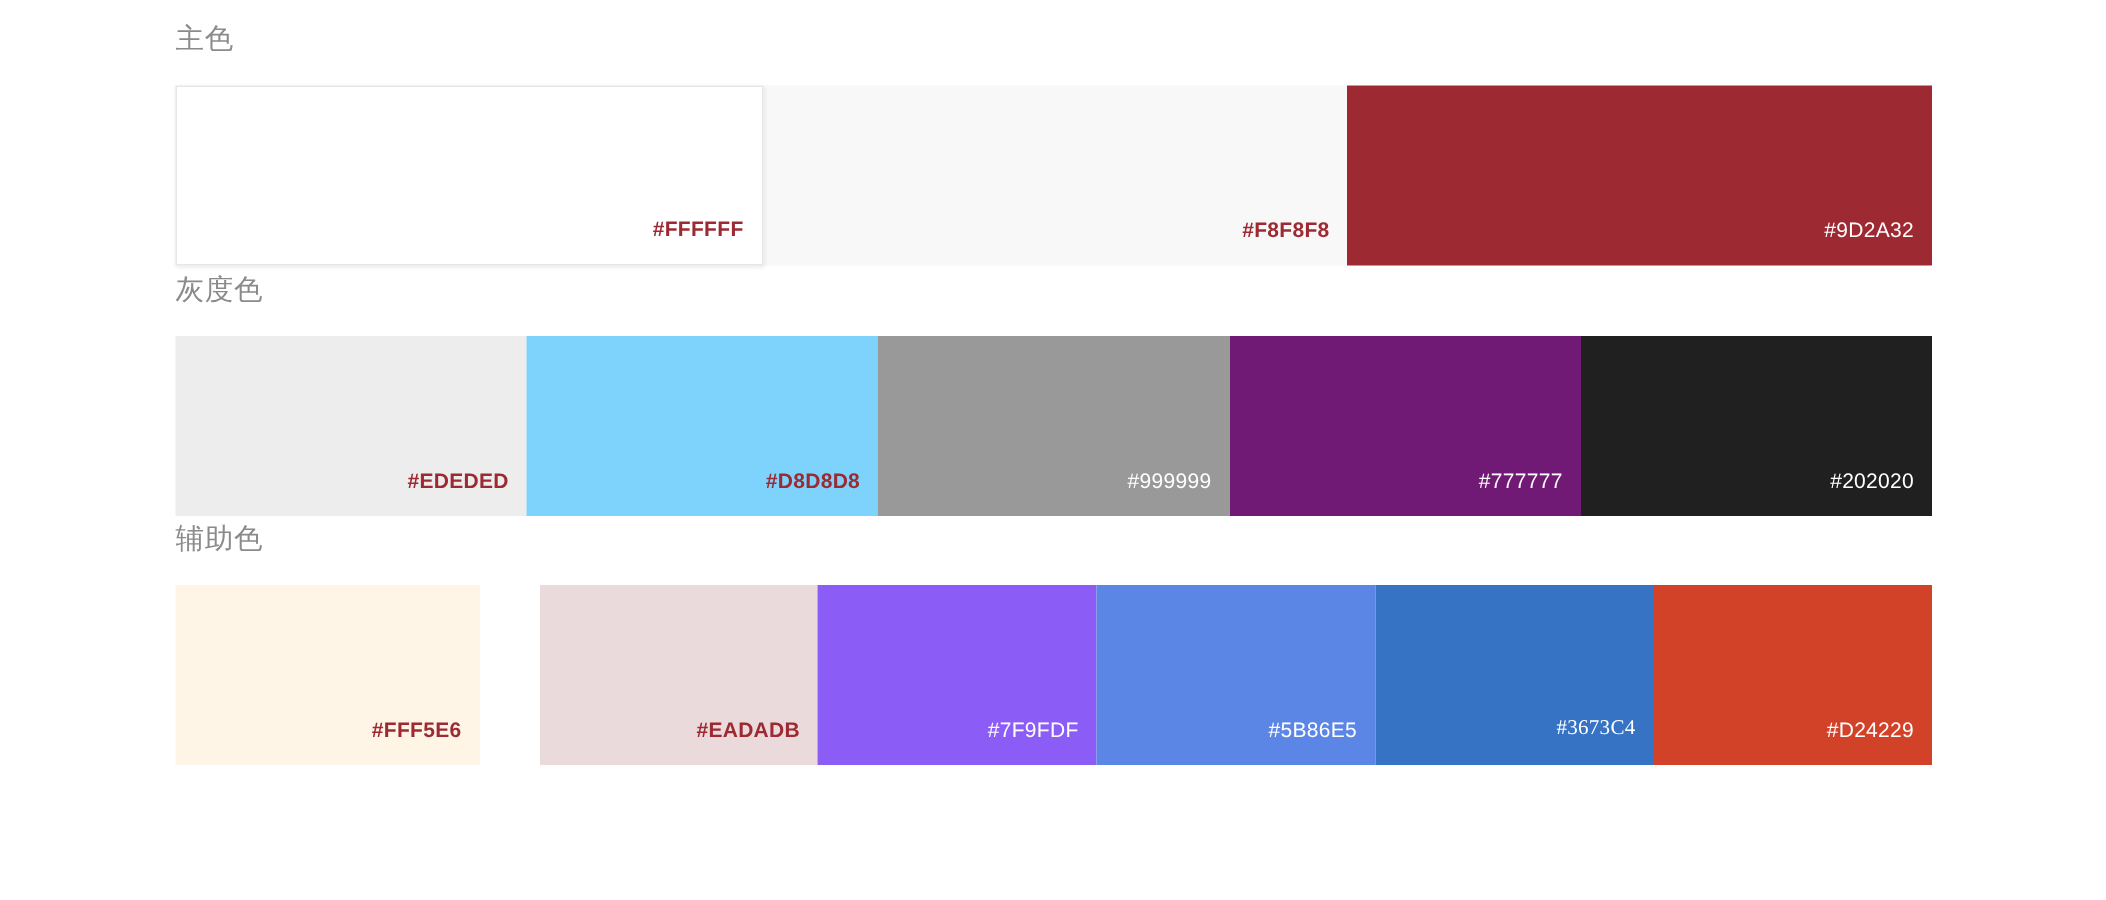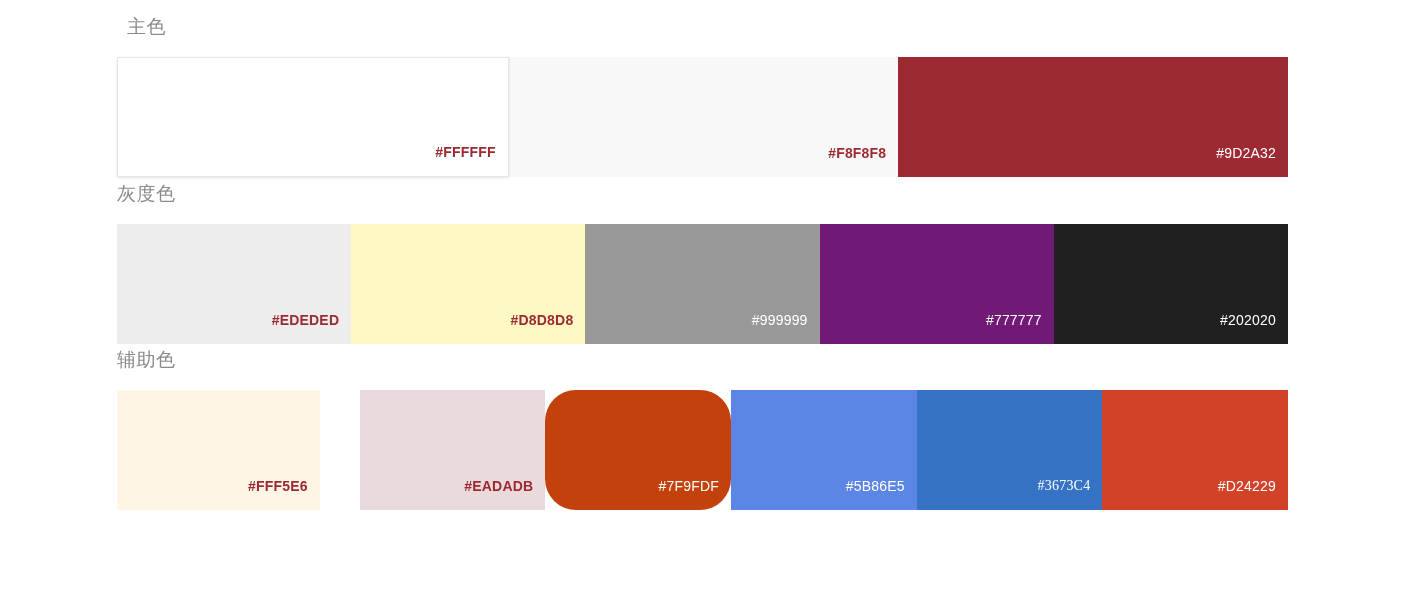--- a/index.html
+++ b/index.html
@@ -26,21 +26,21 @@
   }
   .section-title {
     font-size: 19px;
     line-height: 26px;
     color: #8b8b8b;
     font-weight: 400;
     letter-spacing: 0.5px;
     margin: 0;
     padding: 0;
   }
-  .section-1 .section-title { padding-top: 14px; margin-left: 10px; }
+  .section-1 .section-title { padding-top: 14px; }
   .section-2 .section-title { padding-top: 28px; }
   .section-3 .section-title { padding-top: 27px; }
 
   .swatch-row {
     display: flex;
     width: 1171px;
     height: 96px;
     margin-top: 17px;
   }
   .swatch {
@@ -98,21 +98,21 @@
   </section>
 
   <section class="section section-2">
     <h2 class="section-title">灰度色</h2>
     <div class="swatch-row">
 
       <div class="swatch" style="background-color: rgb(237, 237, 237);">
         <span class="swatch-label dark-text">#EDEDED</span>
       </div>
 
-      <div class="swatch" style="background-color: #fef9c3;">
+      <div class="swatch" style="background-color: #7dd3fc;">
         <span class="swatch-label dark-text">#D8D8D8</span>
       </div>
 
       <div class="swatch" style="background-color: rgb(153, 153, 153);">
         <span class="swatch-label light-text">#999999</span>
       </div>
 
       <div class="swatch" style="background-color: #701a75;">
         <span class="swatch-label light-text">#777777</span>
       </div>
@@ -129,21 +129,21 @@
     <div class="swatch-row">
 
       <div class="swatch" style="background-color: rgb(255, 245, 230); padding-left: 17px;">
         <span class="swatch-label dark-text">#FFF5E6</span>
       </div>
 
       <div class="swatch" style="background-color: rgb(234, 218, 219); margin-left: 40px;">
         <span class="swatch-label dark-text">#EADADB</span>
       </div>
 
-      <div class="swatch" style="background-color: #c2410c; border-radius: 31px;">
+      <div class="swatch" style="background-color: #8b5cf6;">
         <span class="swatch-label light-text">#7F9FDF</span>
       </div>
 
       <div class="swatch" style="background-color: rgb(91, 134, 229);">
         <span class="swatch-label light-text">#5B86E5</span>
       </div>
 
       <div class="swatch" style="background-color: rgb(54, 115, 196); font-family: Liberation Serif, serif;">
         <span class="swatch-label light-text">#3673C4</span>
       </div>

